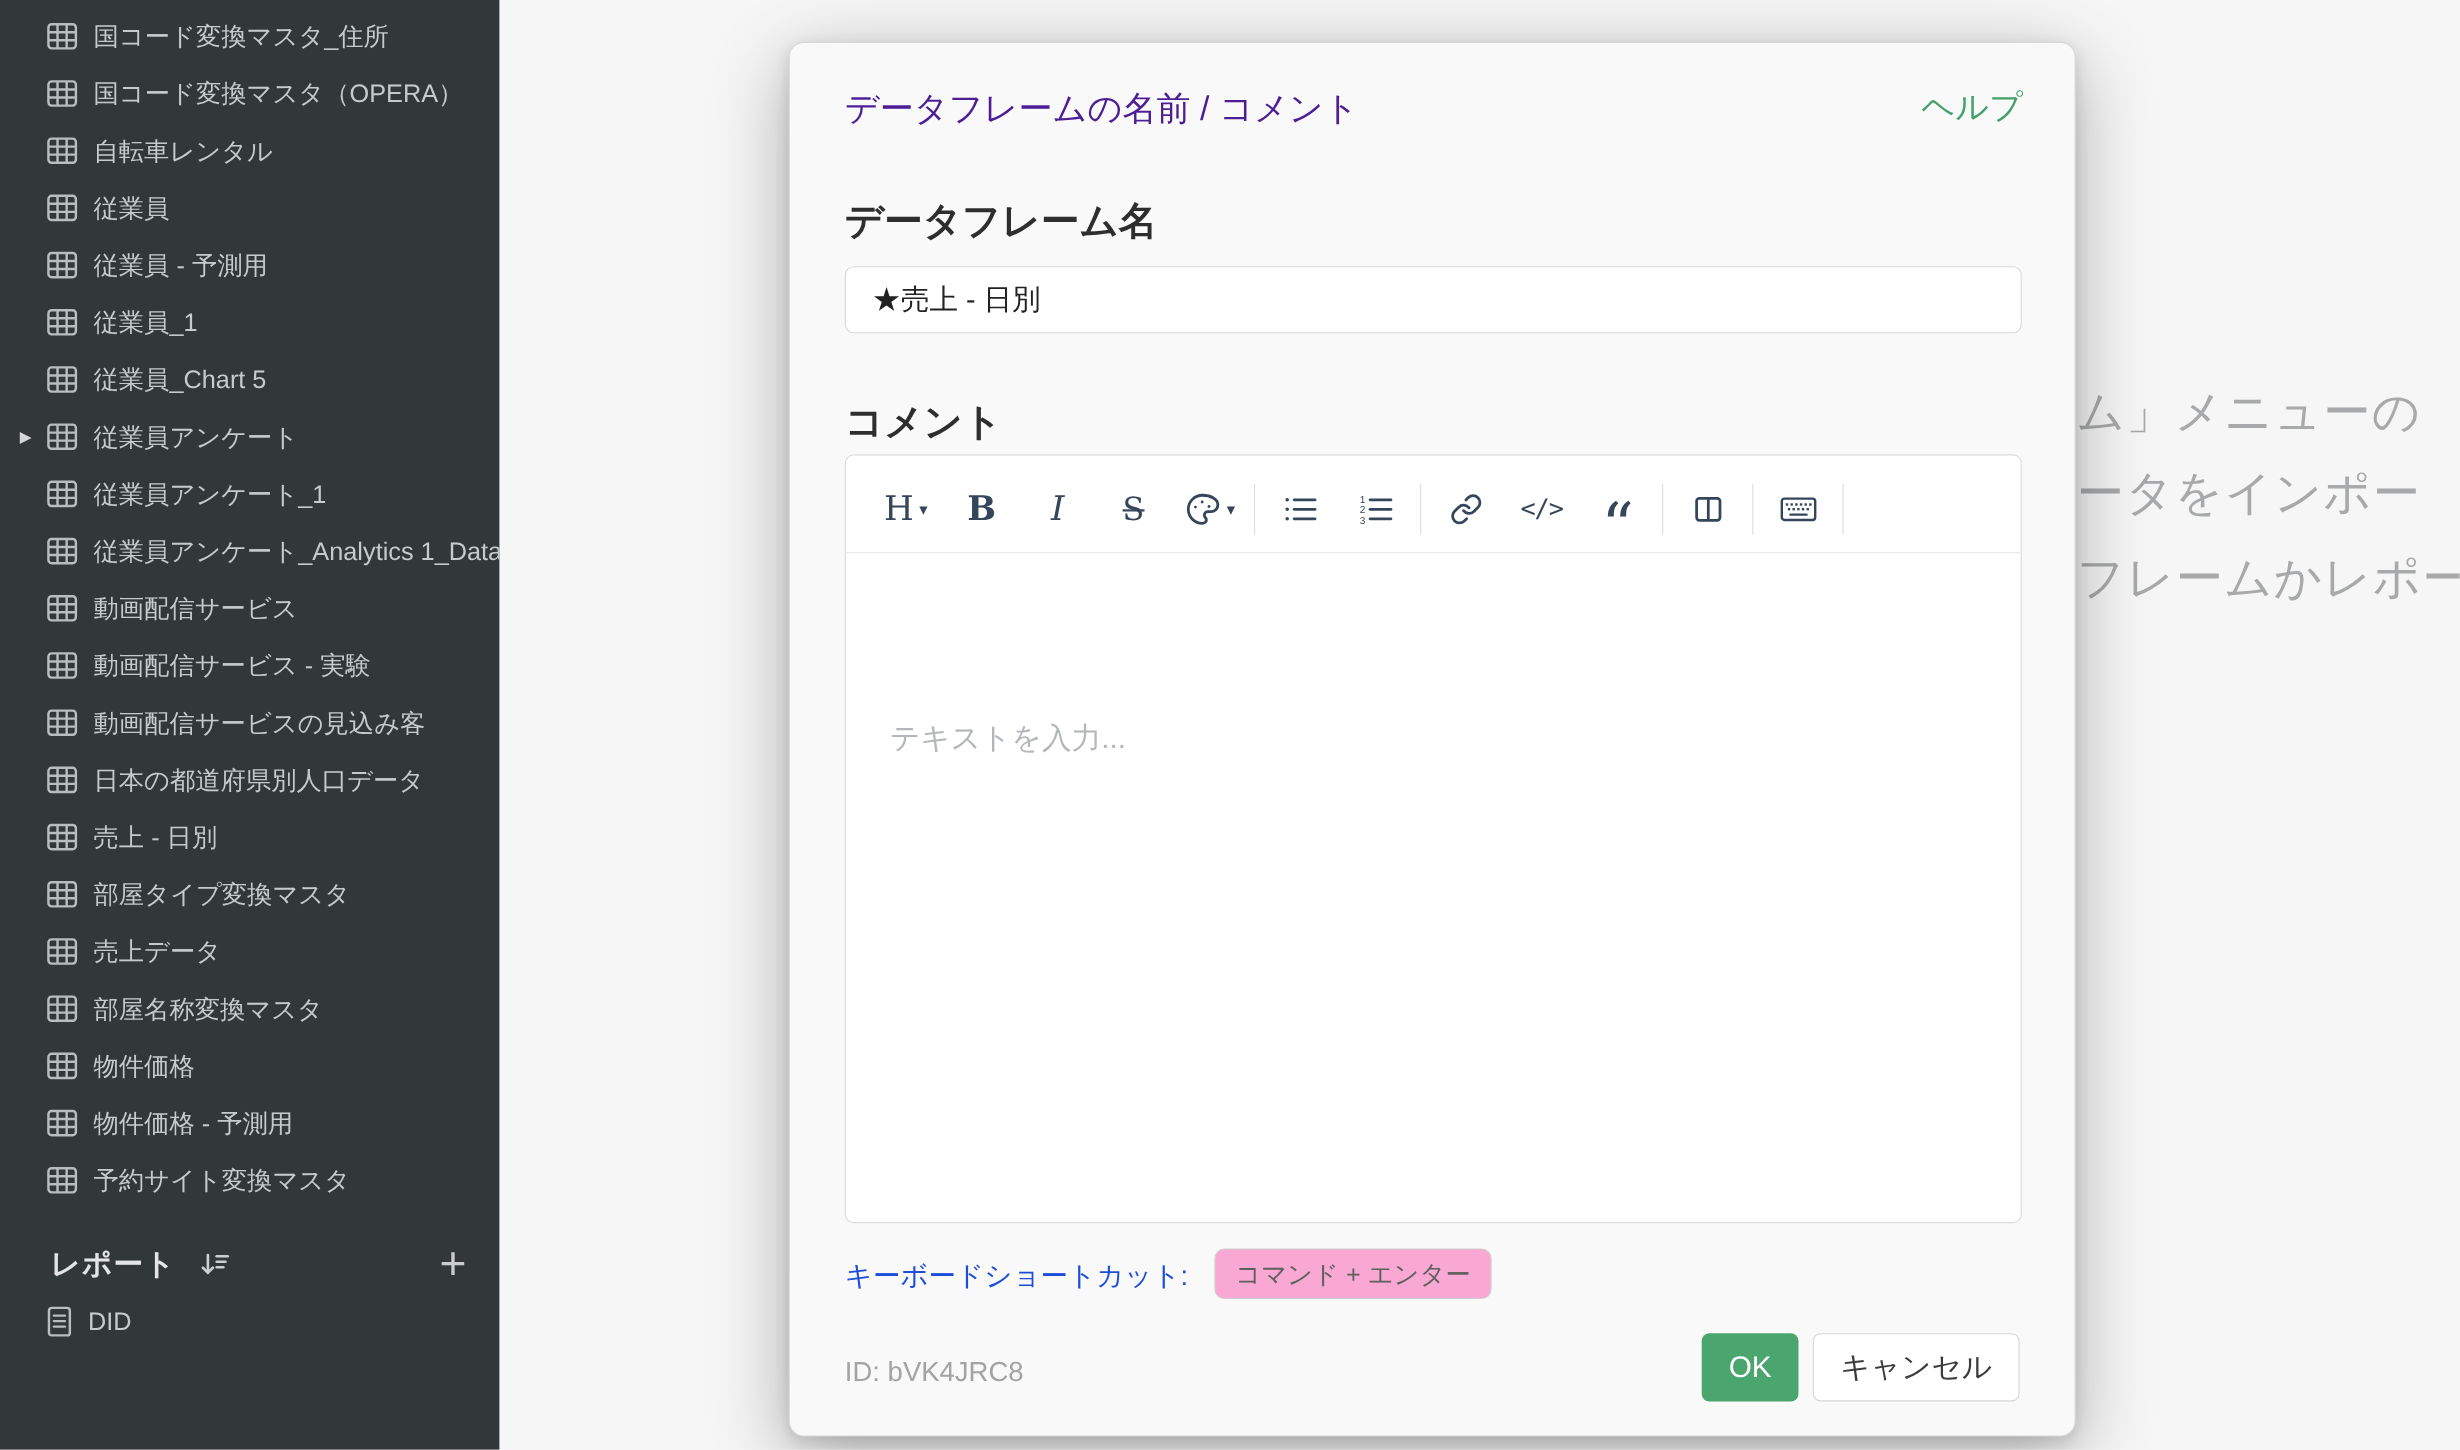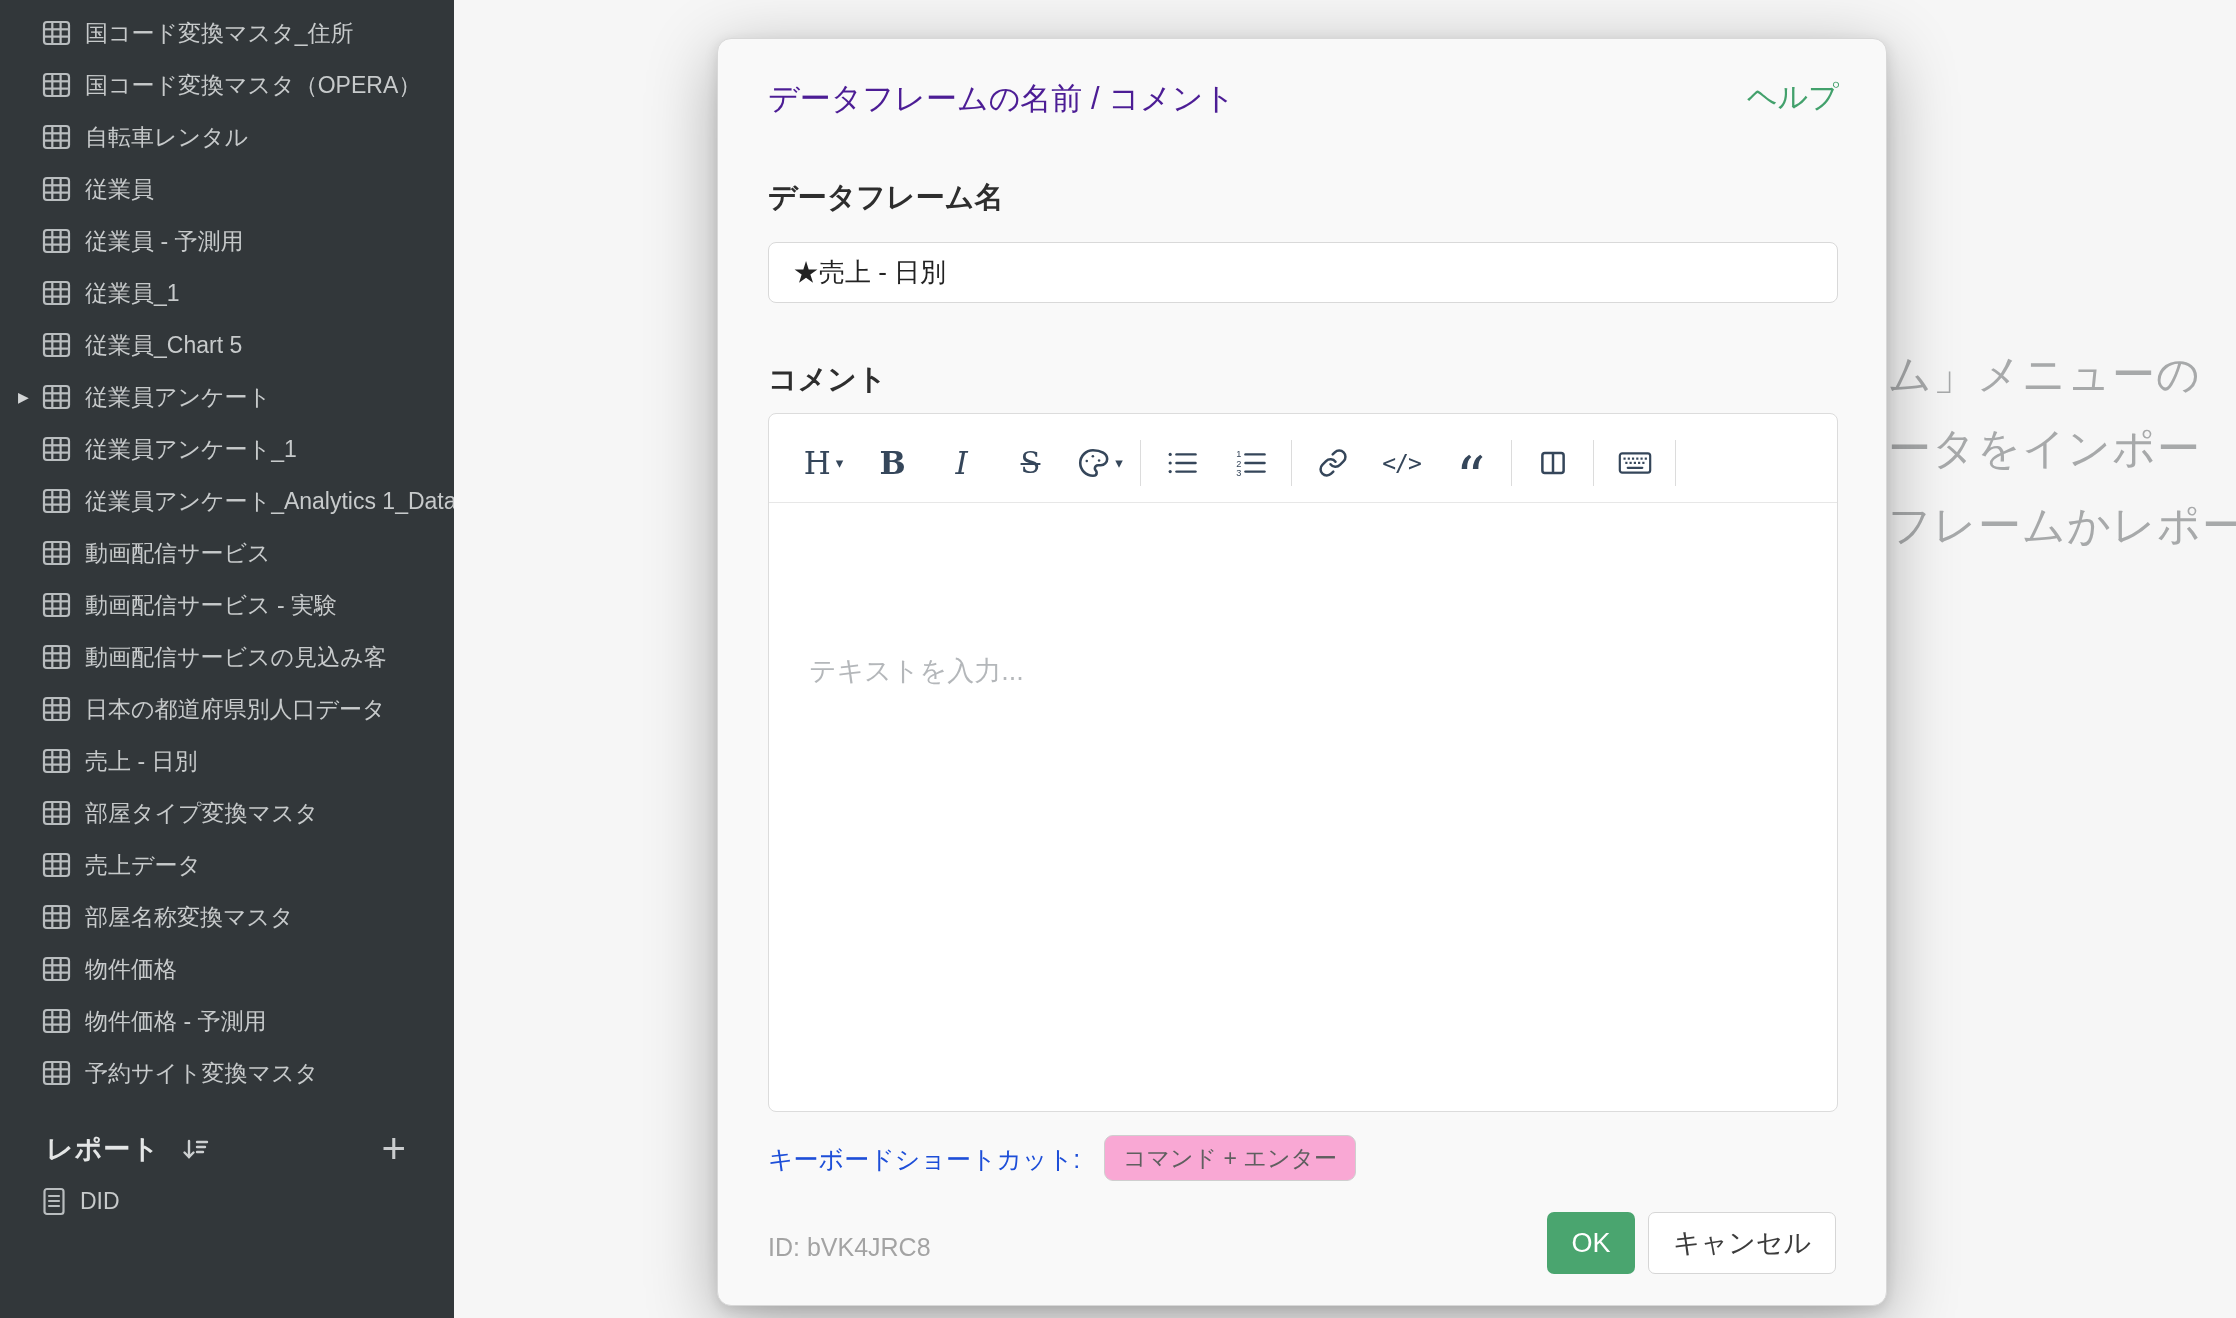--- a/index.html
+++ b/index.html
@@ -44,21 +44,21 @@
   .df-row .caret {
     position: absolute; left: 18px; top: 50%;
     transform: translateY(-52%);
     font-size: 14px; color: #d3d5d6;
   }
   .row-icon { flex: none; margin-right: 14px; color: #b9bdbf; display: flex; }
   .reports-header {
     margin-top: 24px;
     height: 52px;
     display: flex; align-items: center;
-    padding: 0 48px 0 46px;
+    padding: 0 30px 0 46px;
     color: #e4e6e6;
   }
   .reports-title { font-size: 27px; font-weight: bold; letter-spacing: 1px; }
   .sort-btn { margin-left: 18px; display: flex; color: #cdd0d1; cursor: pointer; }
   .add-btn {
     margin-left: auto;
     font-size: 42px; font-weight: 300; line-height: 0;
     color: #caccce; cursor: pointer;
   }
 
@@ -67,21 +67,21 @@
     position: absolute; left: 717px; top: 38px;
     width: 1170px; height: 1268px;
     background: #f9f9f9;
     border: 1px solid #d8d8d8;
     border-radius: 14px;
     box-shadow: 0 18px 70px rgba(0,0,0,0.30), 0 4px 14px rgba(0,0,0,0.12);
     z-index: 10;
   }
   .m-title { position: absolute; left: 50px; top: 39px; font-size: 31px; color: #4c1d95; }
   .m-help  { position: absolute; right: 47px; top: 38px; font-size: 30px; color: #43a16c; cursor: pointer; text-decoration: none; }
-  .m-label { position: absolute; left: 50px; font-size: 29px; font-weight: bold; color: #2e2e2e; }
+  .m-label { position: absolute; left: 50px; font-size: 35px; font-weight: bold; color: #2e2e2e; }
   .lbl-name { top: 139px; }
   .lbl-comment { top: 321px; }
   .name-input {
     position: absolute; left: 50px; top: 203px;
     width: 1070px; height: 61px;
     border: 1px solid #d9d9d9; border-radius: 8px;
     background: #ffffff;
     padding: 0 24px;
     font-size: 26px; color: #222222;
     font-family: "Liberation Sans", sans-serif;

